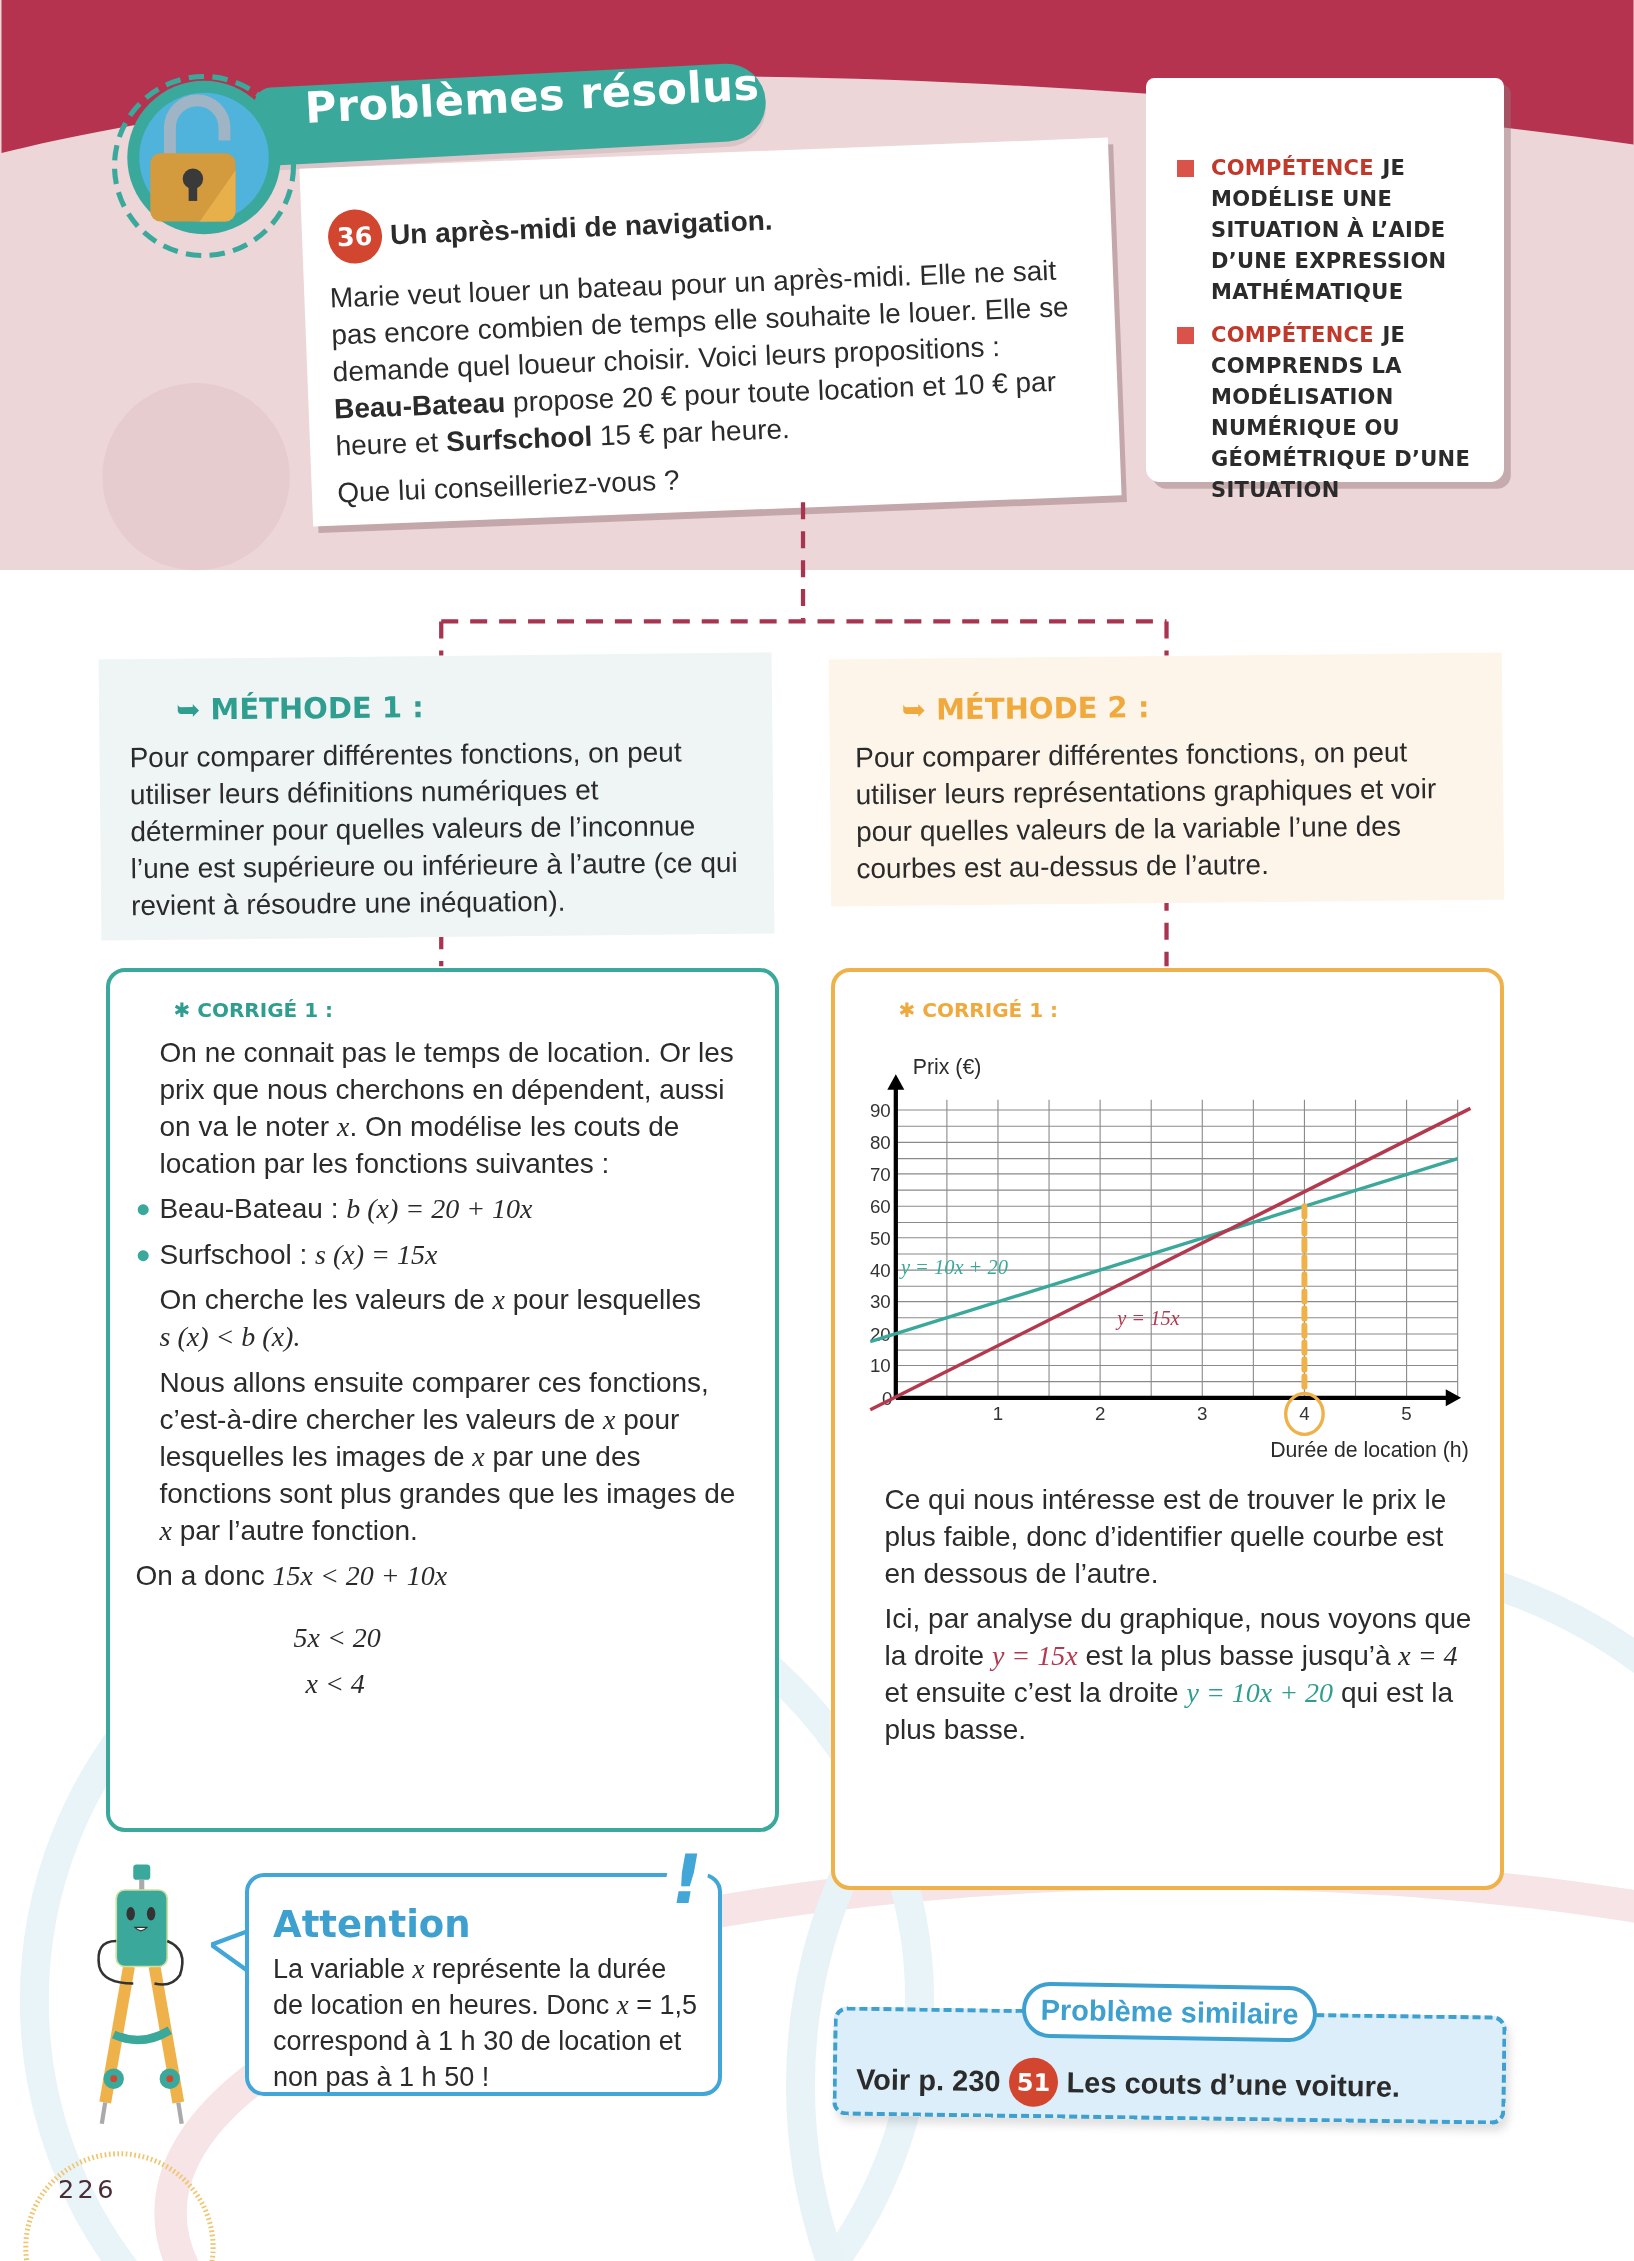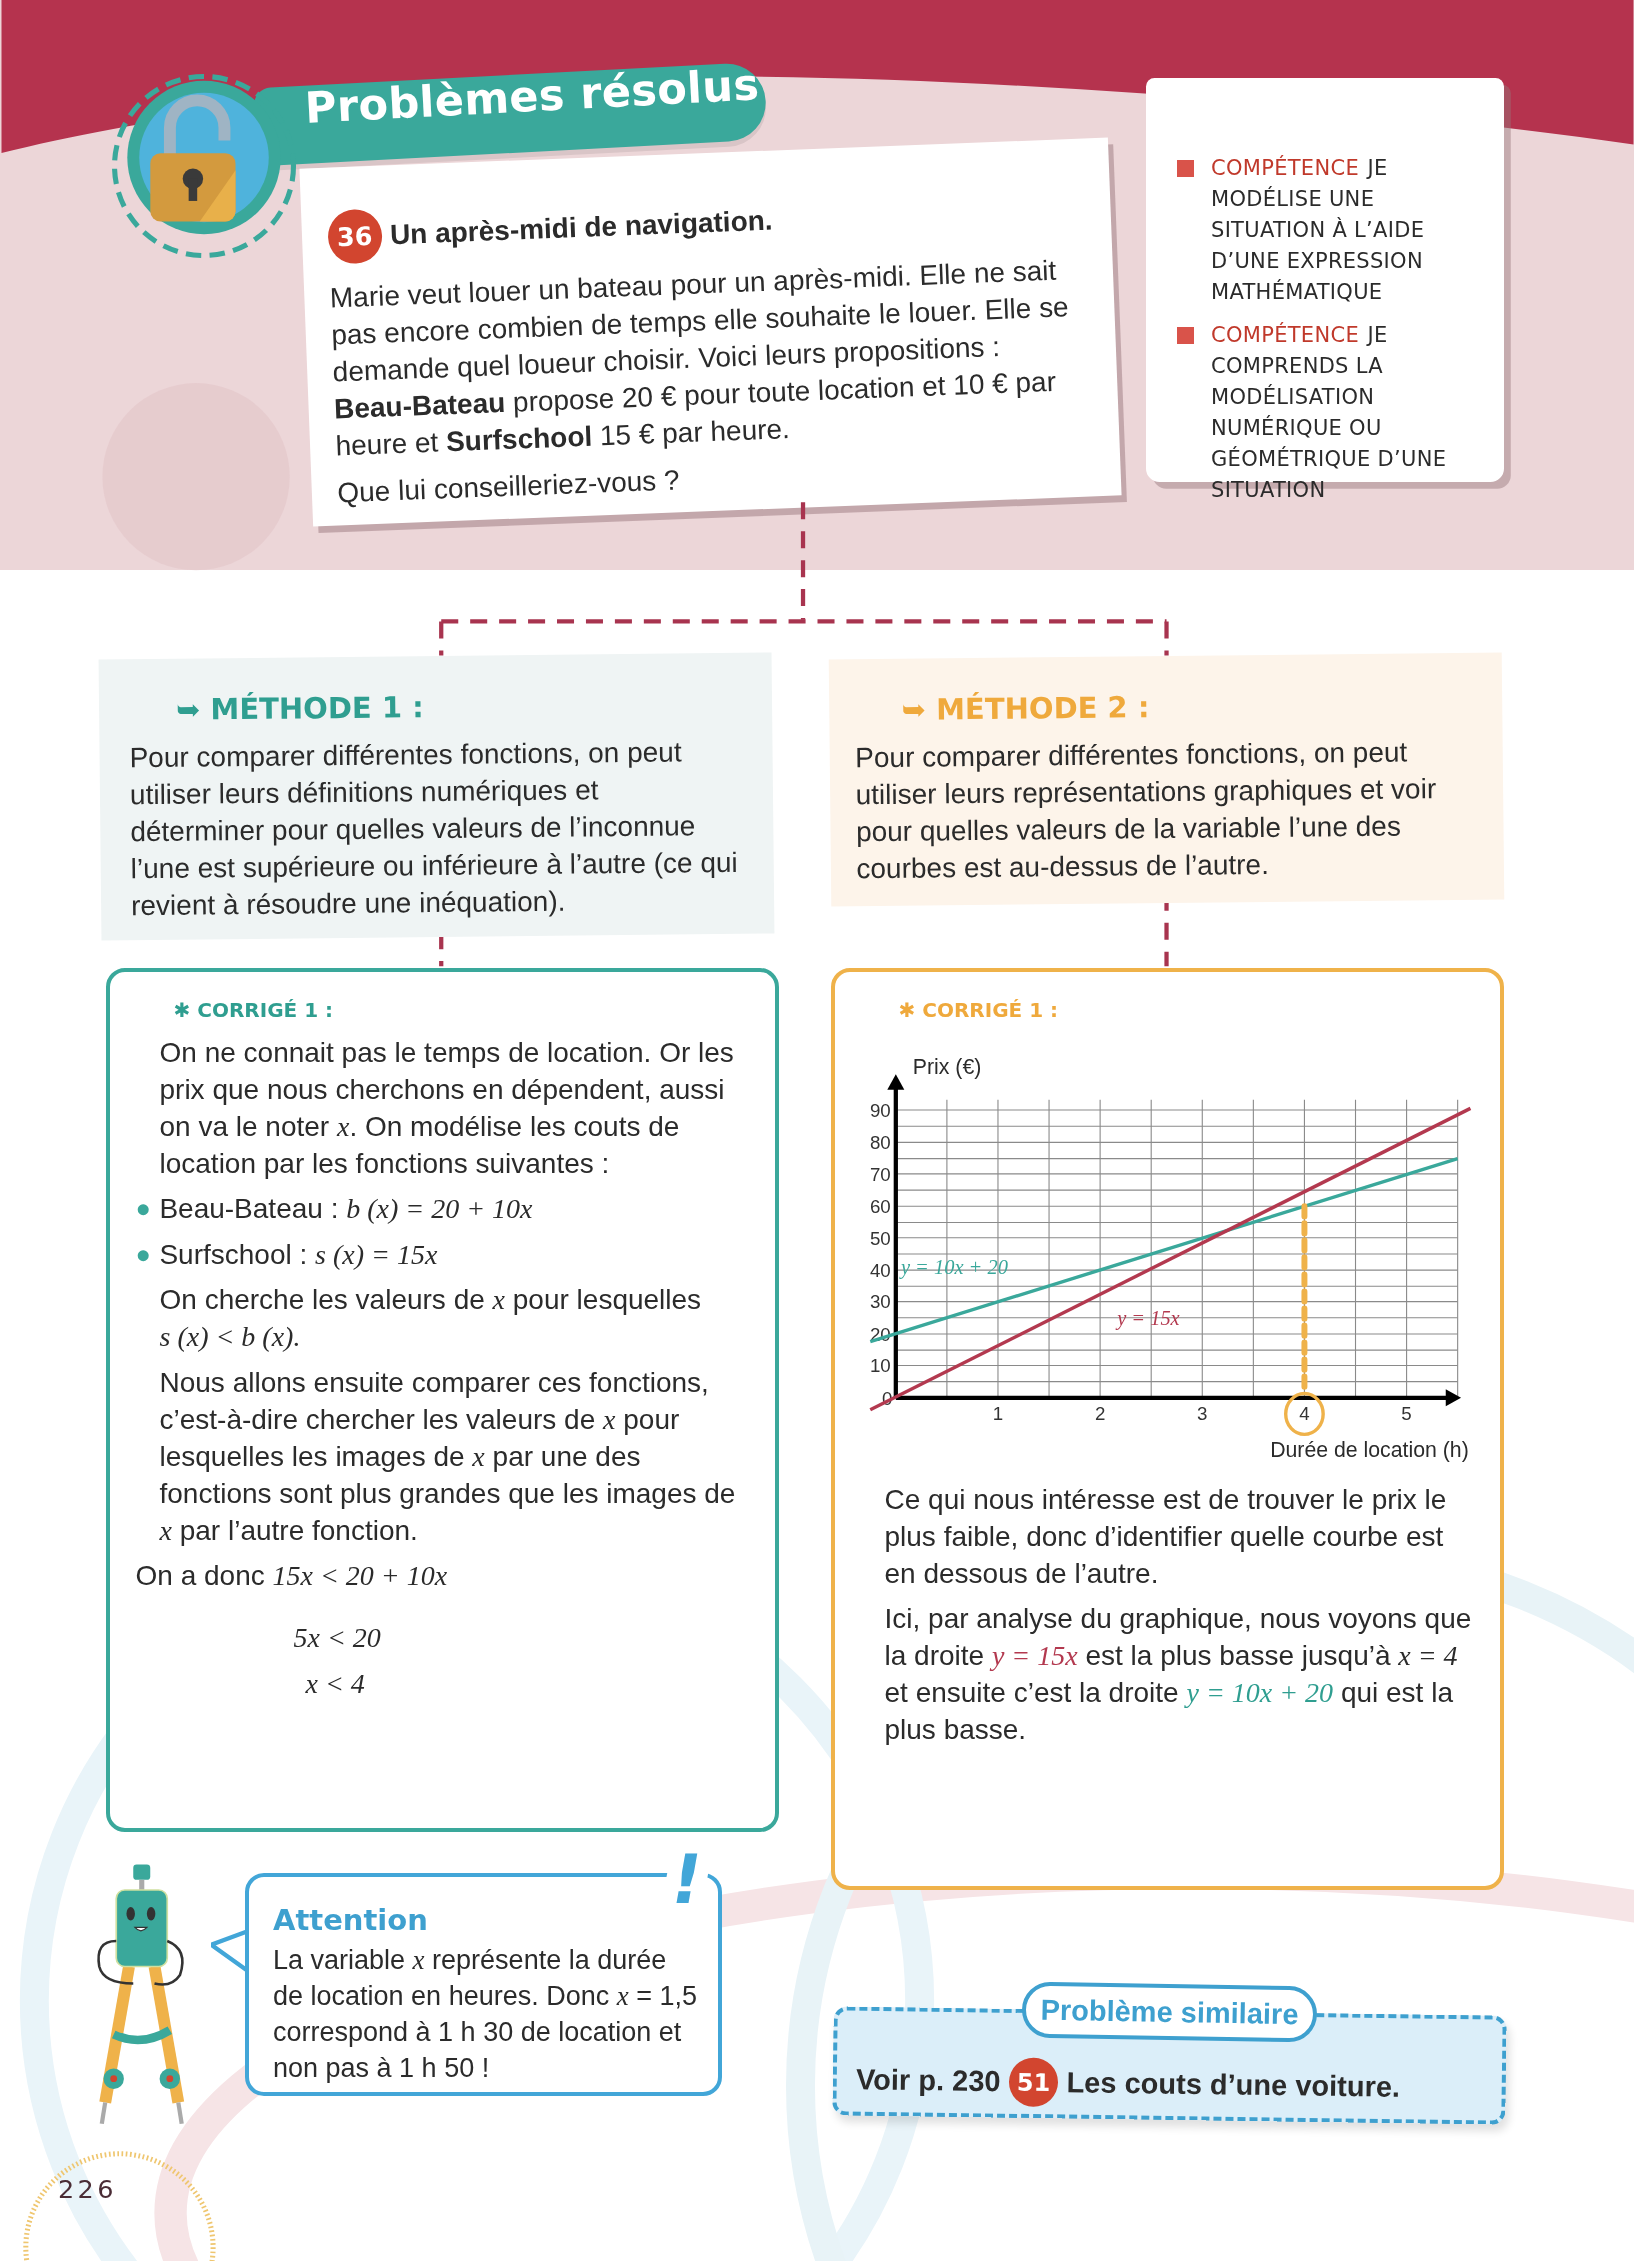--- a/index.html
+++ b/index.html
@@ -22,21 +22,21 @@
   .num-badge { width: 54px; height: 54px; border-radius: 50%; background: #d2452f; color: #fff; font-family: "DejaVu Sans", sans-serif; font-weight: bold; font-size: 25.5px; display: flex; align-items: center; justify-content: center; flex: none; }
   .problem-title { font-family: "Liberation Sans", sans-serif; font-weight: bold; font-size: 28px; color: #2b2b2b; }
   .problem-text { font-family: "Liberation Sans", sans-serif; font-size: 28px; line-height: 37px; color: #2b2b2b; }
   .problem-text b { font-weight: bold; }
   .problem-question { font-size: 28px; margin-top: 10.2px; }
 
   
   .comp-card { position: absolute; left: 1146px; top: 78px; width: 358px; height: 404px; background: #fff; border-radius: 8.5px 8.5px 13.6px 13.6px; box-shadow: 6.8px 6.8px 0 rgba(150,120,125,0.45); padding: 75px 8.5px 17px 31px; }
   .comp-item { display: flex; gap: 17px; margin-bottom: 12px; }
   .comp-square { width: 17px; height: 17px; background: #d9534a; margin-top: 6.8px; flex: none; }
-  .comp-text { font-family: "DejaVu Sans", sans-serif; font-weight: normal; font-size: 21px; line-height: 31px; color: #2b2b2b; letter-spacing: 0.3px; }
+  .comp-text { font-family: "DejaVu Sans", sans-serif; font-weight: bold; font-size: 21px; line-height: 31px; color: #2b2b2b; letter-spacing: 0.3px; }
   .comp-label { color: #c0392b; margin-right: 8.5px; }
 
   
   .connectors { position: absolute; left: 0; top: 0; width: 1635px; height: 2261px; pointer-events: none; }
 
   
   .method1 { position: absolute; left: 100px; top: 656px; width: 673px; height: 281px; background: #eff4f4; transform: rotate(-0.6deg); padding: 34px 34px 17px 30px; }
   .method2 { position: absolute; left: 830px; top: 656px; width: 673px; height: 247px; background: #fdf4ea; transform: rotate(-0.6deg); padding: 34px 34px 17px 25.5px; }
   .method-title { font-family: "DejaVu Sans", sans-serif; font-weight: bold; font-size: 29px; margin-left: 47px; margin-bottom: 12px; }
   .method1 .method-title { color: #2f9e90; }
@@ -58,21 +58,21 @@
   .eq-line2 { margin-left: 170px; }
   .underline { text-decoration: underline; text-decoration-color: #b3394f; text-decoration-thickness: 3.4px; text-underline-offset: 6.8px; }
   .red-math { color: #b3394f; }
   .teal-math { color: #2f9e90; }
 
   
   .chart { position: absolute; left: 0; top: 0; }
 
   
   .attention { position: absolute; left: 245px; top: 1873px; width: 477px; height: 223px; border: 4.3px solid #42a6d8; border-radius: 19px; background: #fff; padding: 25.5px 17px 17px 24px; }
-  .att-title { font-family: "DejaVu Sans", sans-serif; font-weight: bold; font-size: 29px; color: #3ea0cf; margin-bottom: 5.1px; }
+  .att-title { font-family: "DejaVu Sans", sans-serif; font-weight: bold; font-size: 37px; color: #3ea0cf; margin-bottom: 5.1px; }
   .att-text { font-family: "Liberation Sans", sans-serif; font-size: 27px; line-height: 36px; color: #2b2b2b; }
   .att-excl { position: absolute; left: 417px; top: -31px; font-family: "DejaVu Sans", sans-serif; font-weight: bold; font-size: 68px; color: #42a6d8; transform: skewX(-10deg); background: #fff; line-height: 1; padding: 0 5.1px; }
   .att-tail { position: absolute; left: 211px; top: 1926px; }
 
   .mascot { position: absolute; left: 95px; top: 1856px; }
 
   
   .similar { position: absolute; left: 833px; top: 2011px; width: 673px; height: 109px; background: #dbeef9; border: 4.3px dashed #3ea0cf; border-radius: 13.6px; transform: rotate(0.8deg); box-shadow: 3.4px 6.8px 8.5px rgba(0,0,0,0.12); }
   .similar-label { position: absolute; left: 1022px; top: 1984px; width: 295px; height: 56px; border: 4.3px solid #3ea0cf; background: #fff; border-radius: 28px; font-family: "Liberation Sans", sans-serif; font-weight: bold; font-size: 29px; color: #3ea0cf; display: flex; align-items: center; justify-content: center; transform: rotate(1deg); }
   .similar-content { position: absolute; left: 856px; top: 2059px; display: flex; align-items: center; gap: 8.5px; transform: rotate(0.8deg); }

